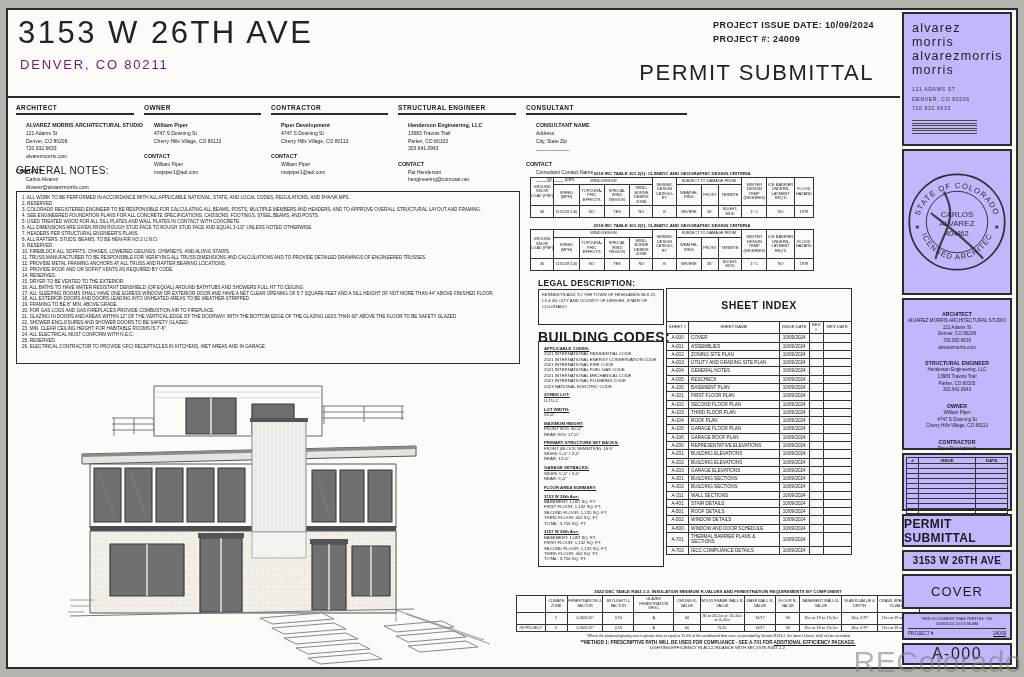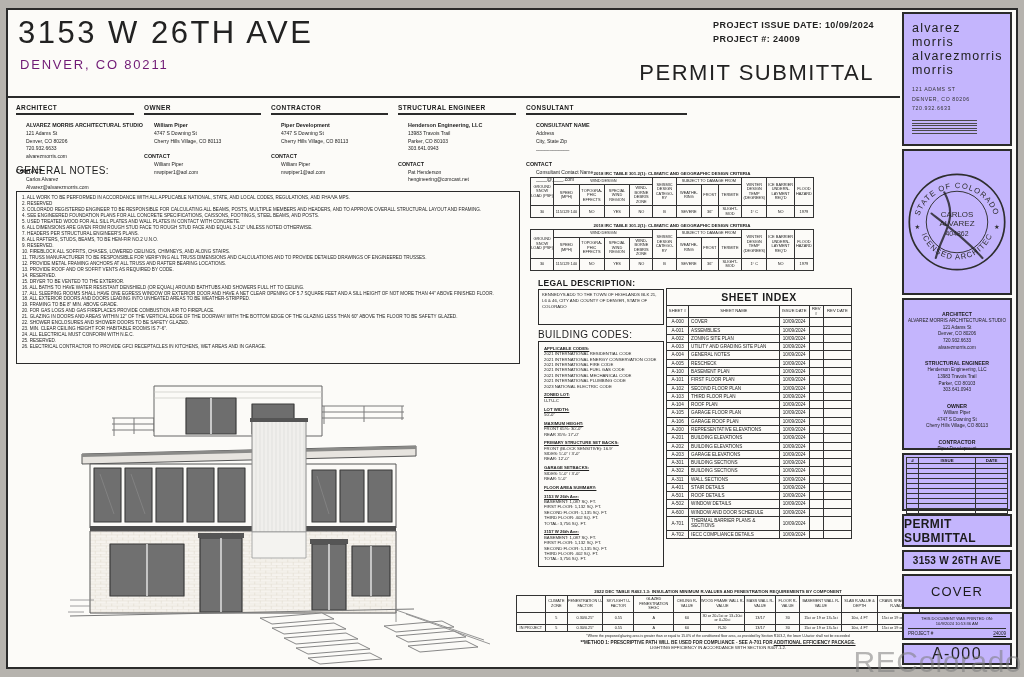--- a/index.html
+++ b/index.html
@@ -22,30 +22,30 @@
   .gn-box{position:absolute;left:8px;top:181px;width:504px;height:173px;border:1.5px solid #2b2b2b;box-sizing:border-box;padding:3px 5px;overflow:hidden}
   .gn-box .note{font-size:4.6px;line-height:1.3;color:#222}
   
   .clim{position:absolute;left:522px;top:161px;width:284px}
   .clim .ct{font-size:4.4px;font-weight:700;text-align:center;text-decoration:underline;margin-bottom:1px;white-space:nowrap;overflow:hidden}
   .clim table{width:100%;border-collapse:collapse;table-layout:fixed;margin-bottom:5px}
   .clim th,.clim td{border:.7px solid #333;font-size:3.9px;font-weight:400;padding:1px 0;text-align:center;vertical-align:middle;line-height:1.15;overflow:hidden}
   
   .legal-h{position:absolute;left:530px;top:268px;font-size:8.5px;font-weight:700;letter-spacing:.3px}
   .legal-box{position:absolute;left:530px;top:279px;width:126px;height:36px;border:1.5px solid #2b2b2b;box-sizing:border-box;padding:2px 3px;font-size:4.3px;line-height:1.45;overflow:hidden}
-  .bc-t{position:absolute;left:530px;top:319px;font-size:10px;font-weight:400;letter-spacing:.4px}
+  .bc-t{position:absolute;left:530px;top:319px;font-size:14px;font-weight:700;letter-spacing:.4px}
   .bc-box{position:absolute;left:530px;top:331px;width:126px;height:226px;border:1.5px solid #2b2b2b;box-sizing:border-box;padding:4px 5px;overflow:hidden}
   .bc-line{font-size:4.3px;line-height:1.25;color:#222}
   .bc-box .h{font-weight:700;text-decoration:underline}
   .bc-box .u{font-weight:700;text-decoration:underline}
   .bc-box .sp{margin-top:3.5px}
   
   .si{position:absolute;left:658px;top:278px;width:186px}
   .si table{width:100%;border-collapse:collapse}
-  .si .title-cell{font-size:10.5px;font-weight:700;text-align:center;letter-spacing:.5px;border:1.2px solid #333;padding:2px}
+  .si .title-cell{font-size:10.5px;font-weight:700;text-align:center;letter-spacing:.5px;border:1.2px solid #333;padding:10px}
   .si th{font-size:4.2px;border:1px solid #333;padding:1px;line-height:1.1;font-weight:400}
   .si td{font-size:4.6px;border:.8px solid #333;padding:1px 2px;line-height:1.15}
   .si td.ctr{text-align:center}
   
   .house{position:absolute;left:46px;top:368px;width:462px;height:289px}
   
   .ins{position:absolute;left:508px;top:579px;width:404px}
   .ins .it{font-size:4.4px;font-weight:700;text-decoration:underline;text-align:center;margin-bottom:1px;white-space:nowrap;overflow:hidden}
   .ins table{width:100%;border-collapse:collapse;table-layout:fixed}
   .ins th,.ins td{border:.7px solid #333;font-size:3.8px;font-weight:400;padding:1px 0;text-align:center;line-height:1.2;vertical-align:middle}

